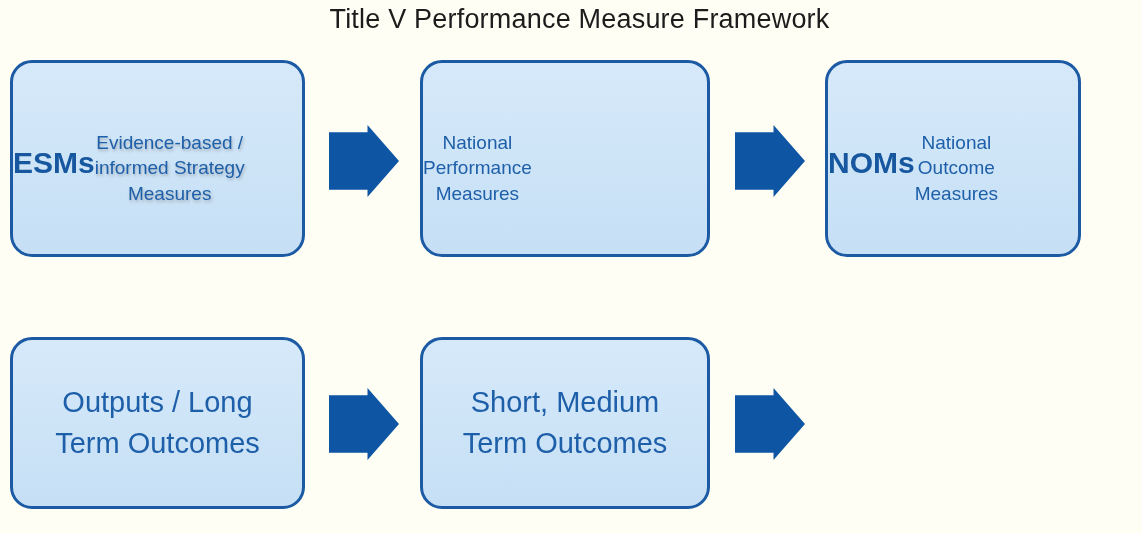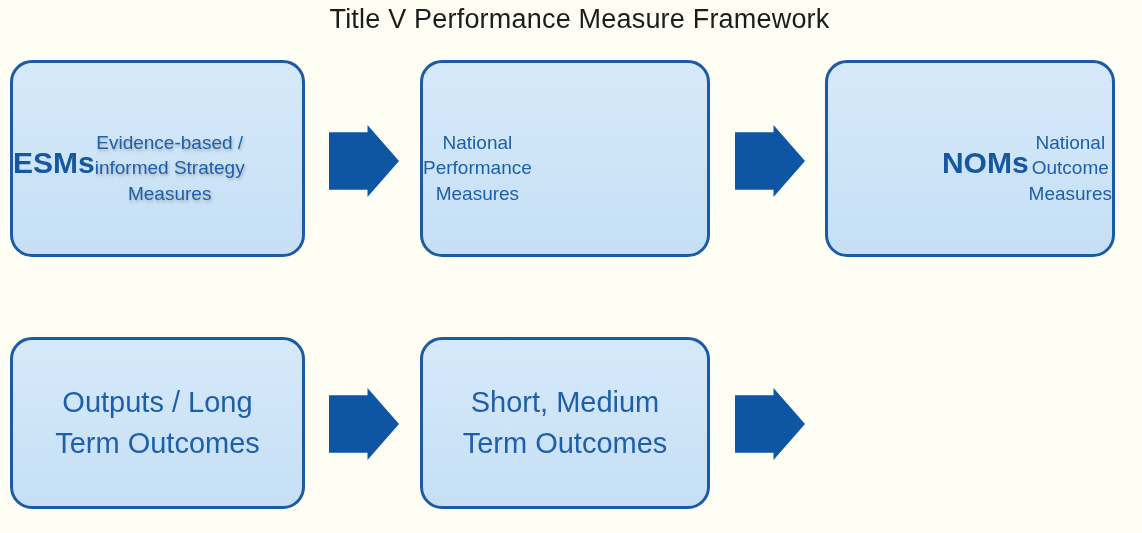--- a/index.html
+++ b/index.html
@@ -32,21 +32,21 @@
     border-radius: 22px;
     display: flex;
     flex-direction: row;
     align-items: center;
   }
   .box-top { top: 60px; height: 197px; padding-top: 19px; }
   .box-bottom { top: 337px; height: 172px; justify-content: center; }
 
   .box1 { left: 10px;  width: 295px; }
   .box2 { left: 420px; width: 290px; }
-  .box3 { left: 825px; width: 290px; justify-content: flex-end; }
+  .box3 { left: 825px; width: 256px; }
 
   .box-heading {
     font-size: 30px;
     font-weight: bold;
     color: var(--heading-text, #17579f);
     line-height: 1.2;
     margin-bottom: 10px;
   }
   .box-body {
     font-size: 19px;

